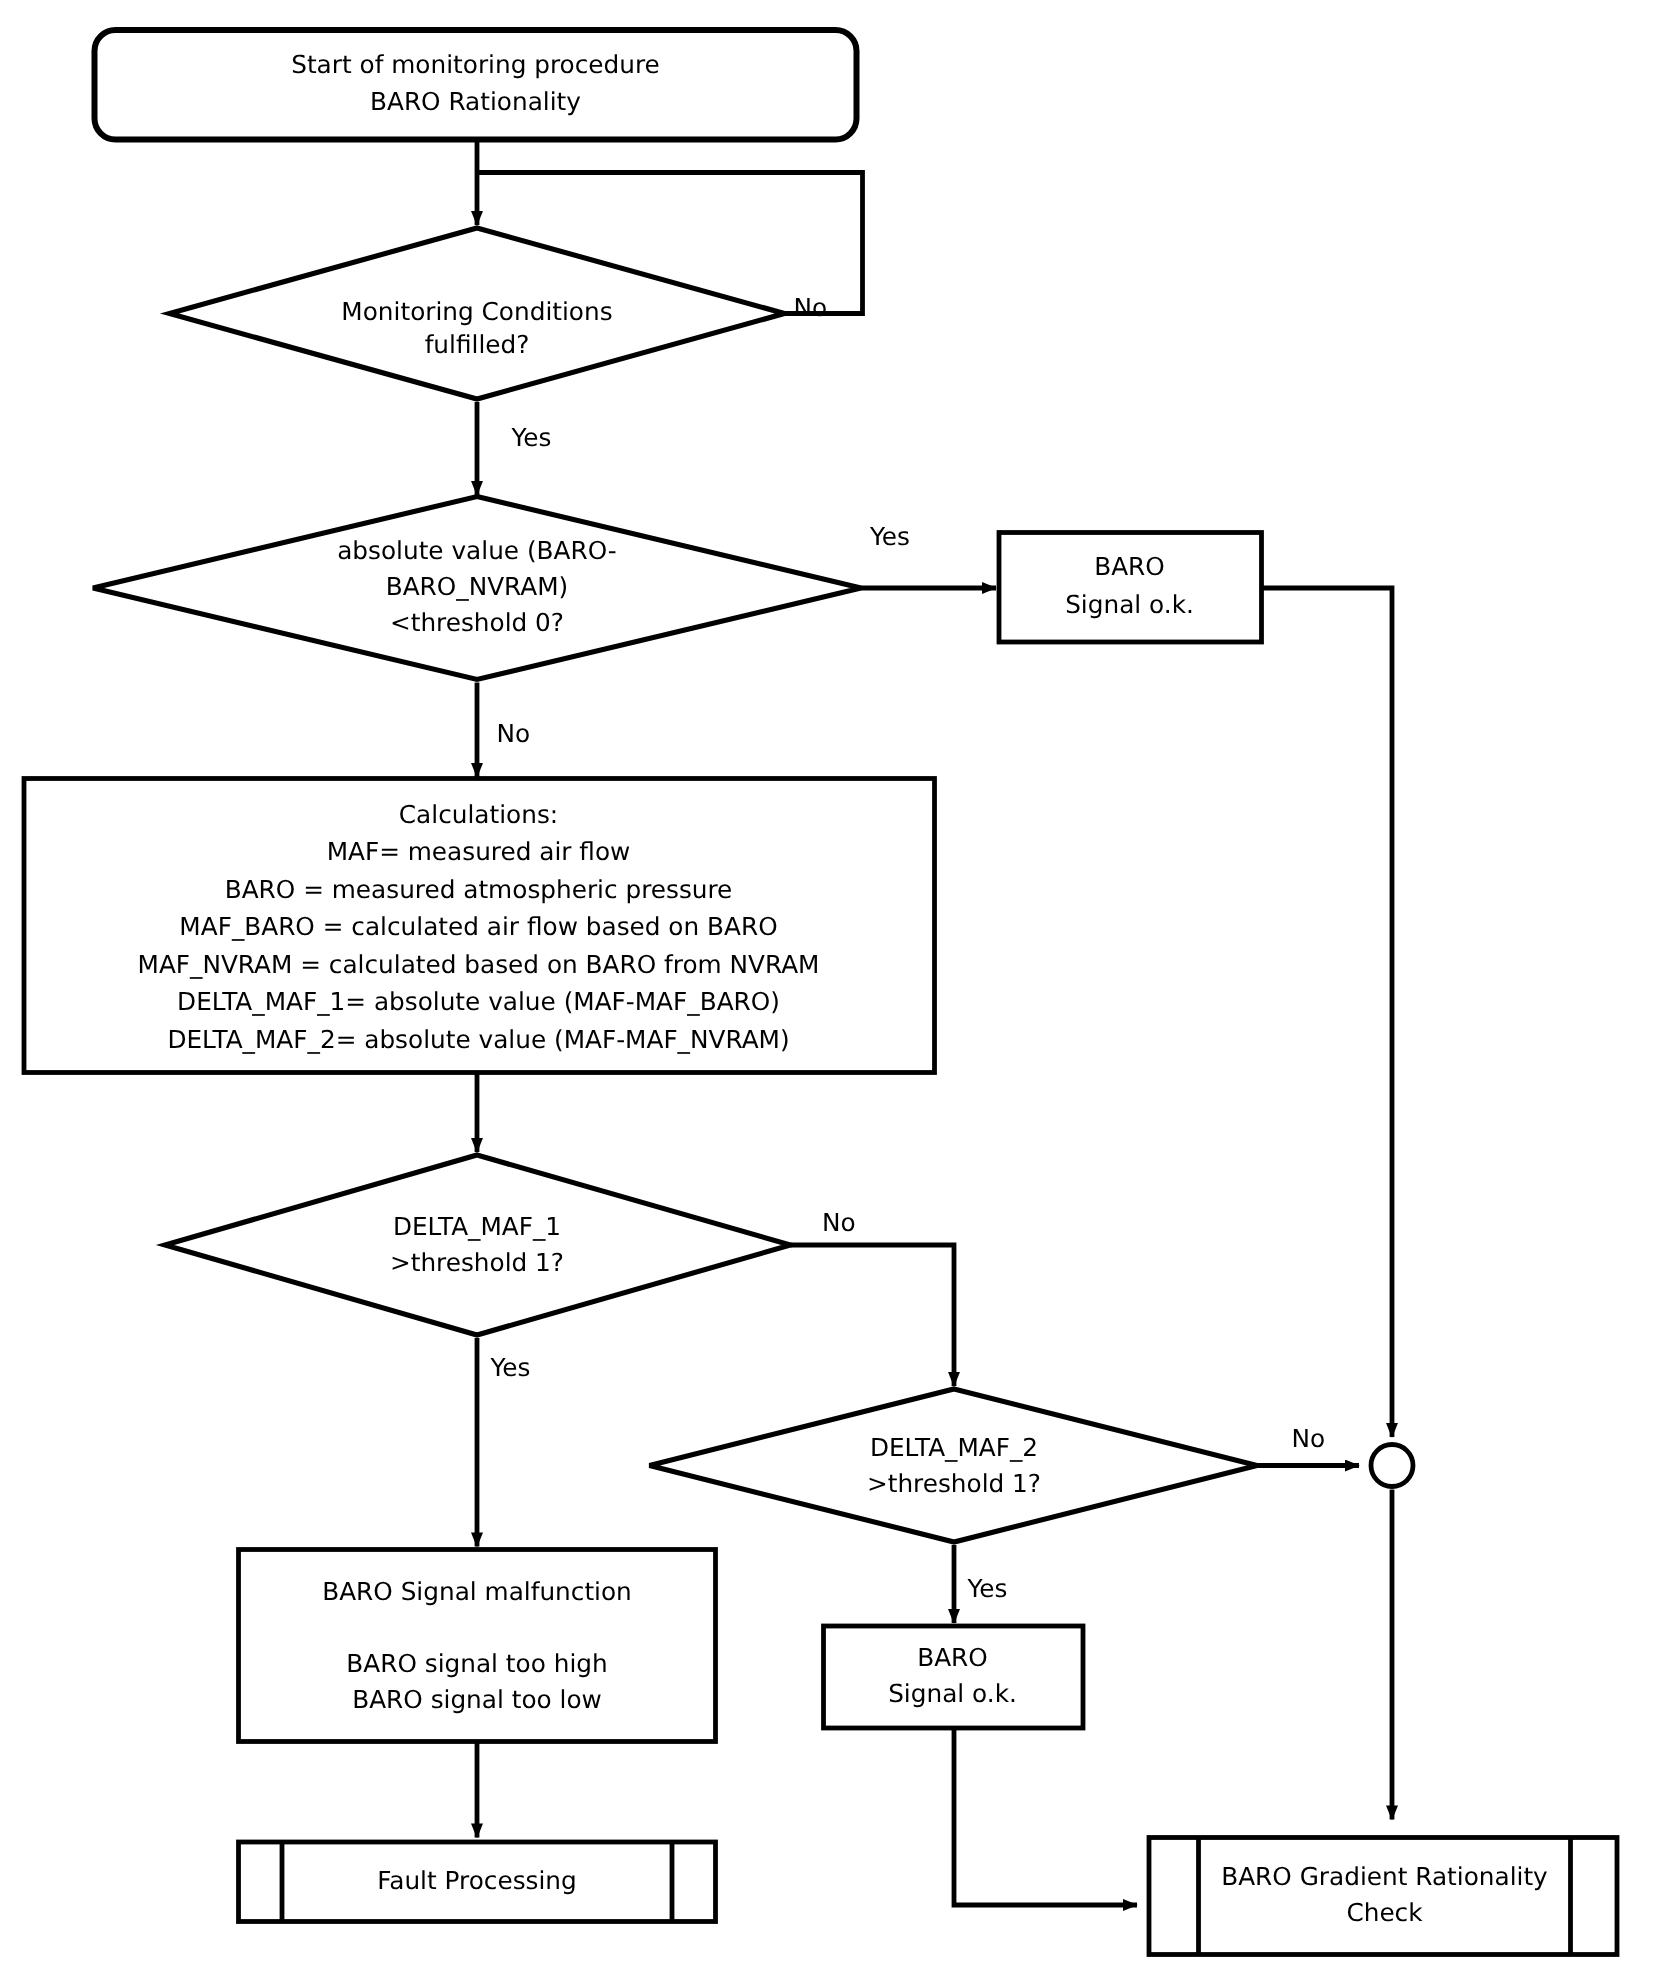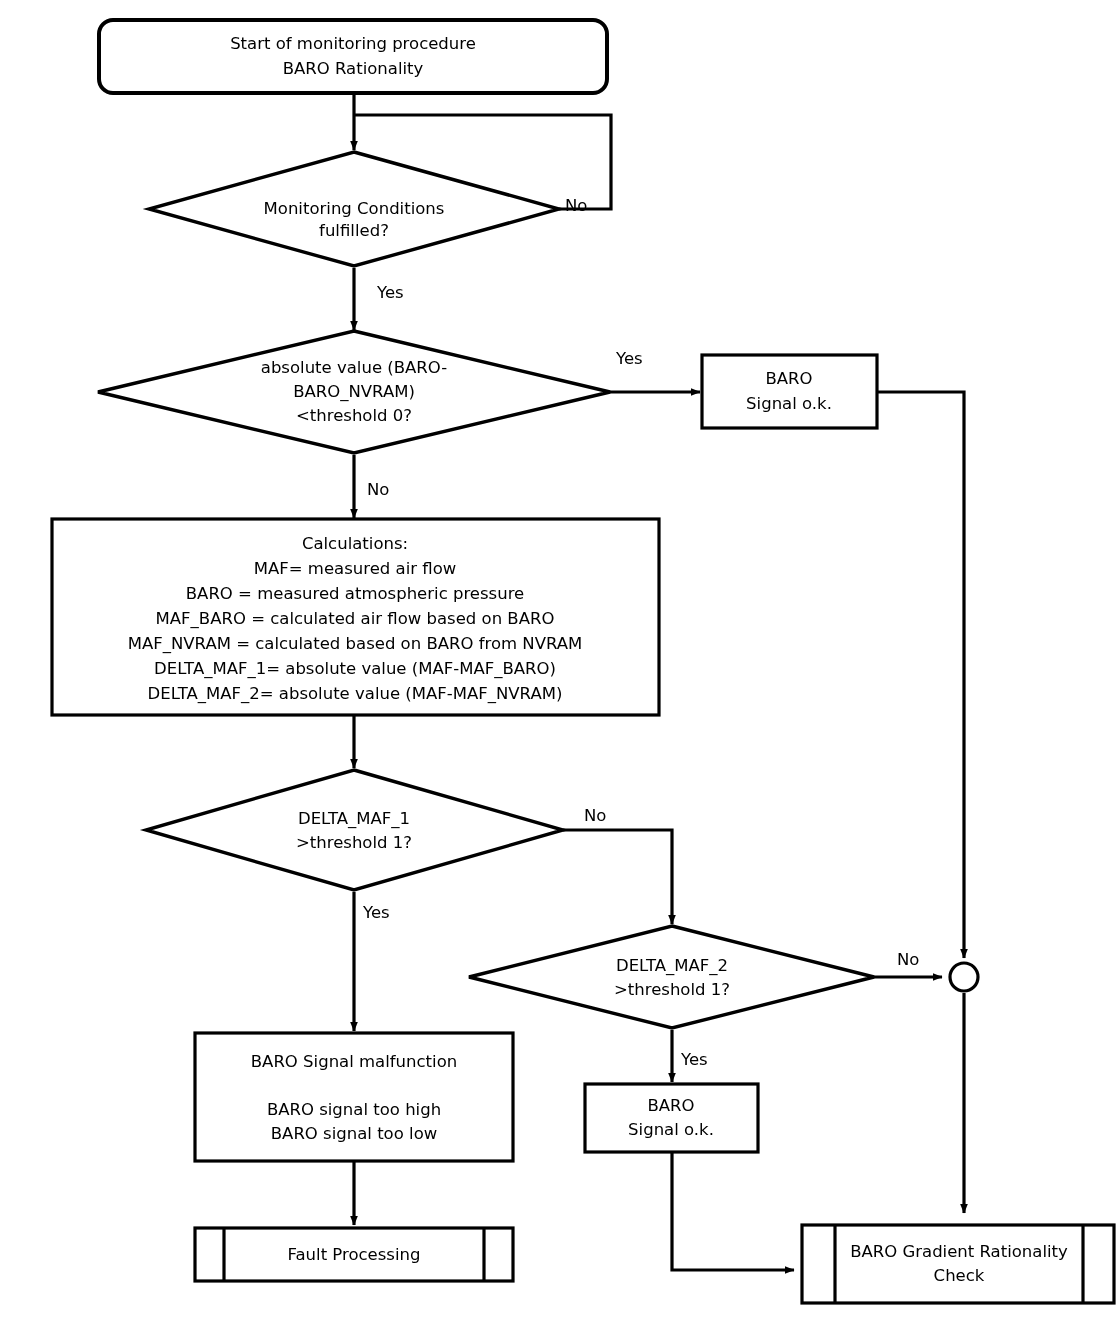--- a/index.html
+++ b/index.html
@@ -11,21 +11,20 @@
     width: 1120px;
     height: 1322px;
     font-family: "DejaVu Sans", sans-serif;
     overflow: hidden;
   }
   #flowchart-root {
     position: relative;
     width: 1036px;
     height: 1322px;
     background: #ffffff;
-    padding-left: 36px;
   }
   svg#chart-svg {
     display: block;
     width: 1120px;
     height: 1322px;
   }
   .shape-stroke {
     fill: #ffffff;
     stroke: #000000;
     stroke-width: 3.2;

